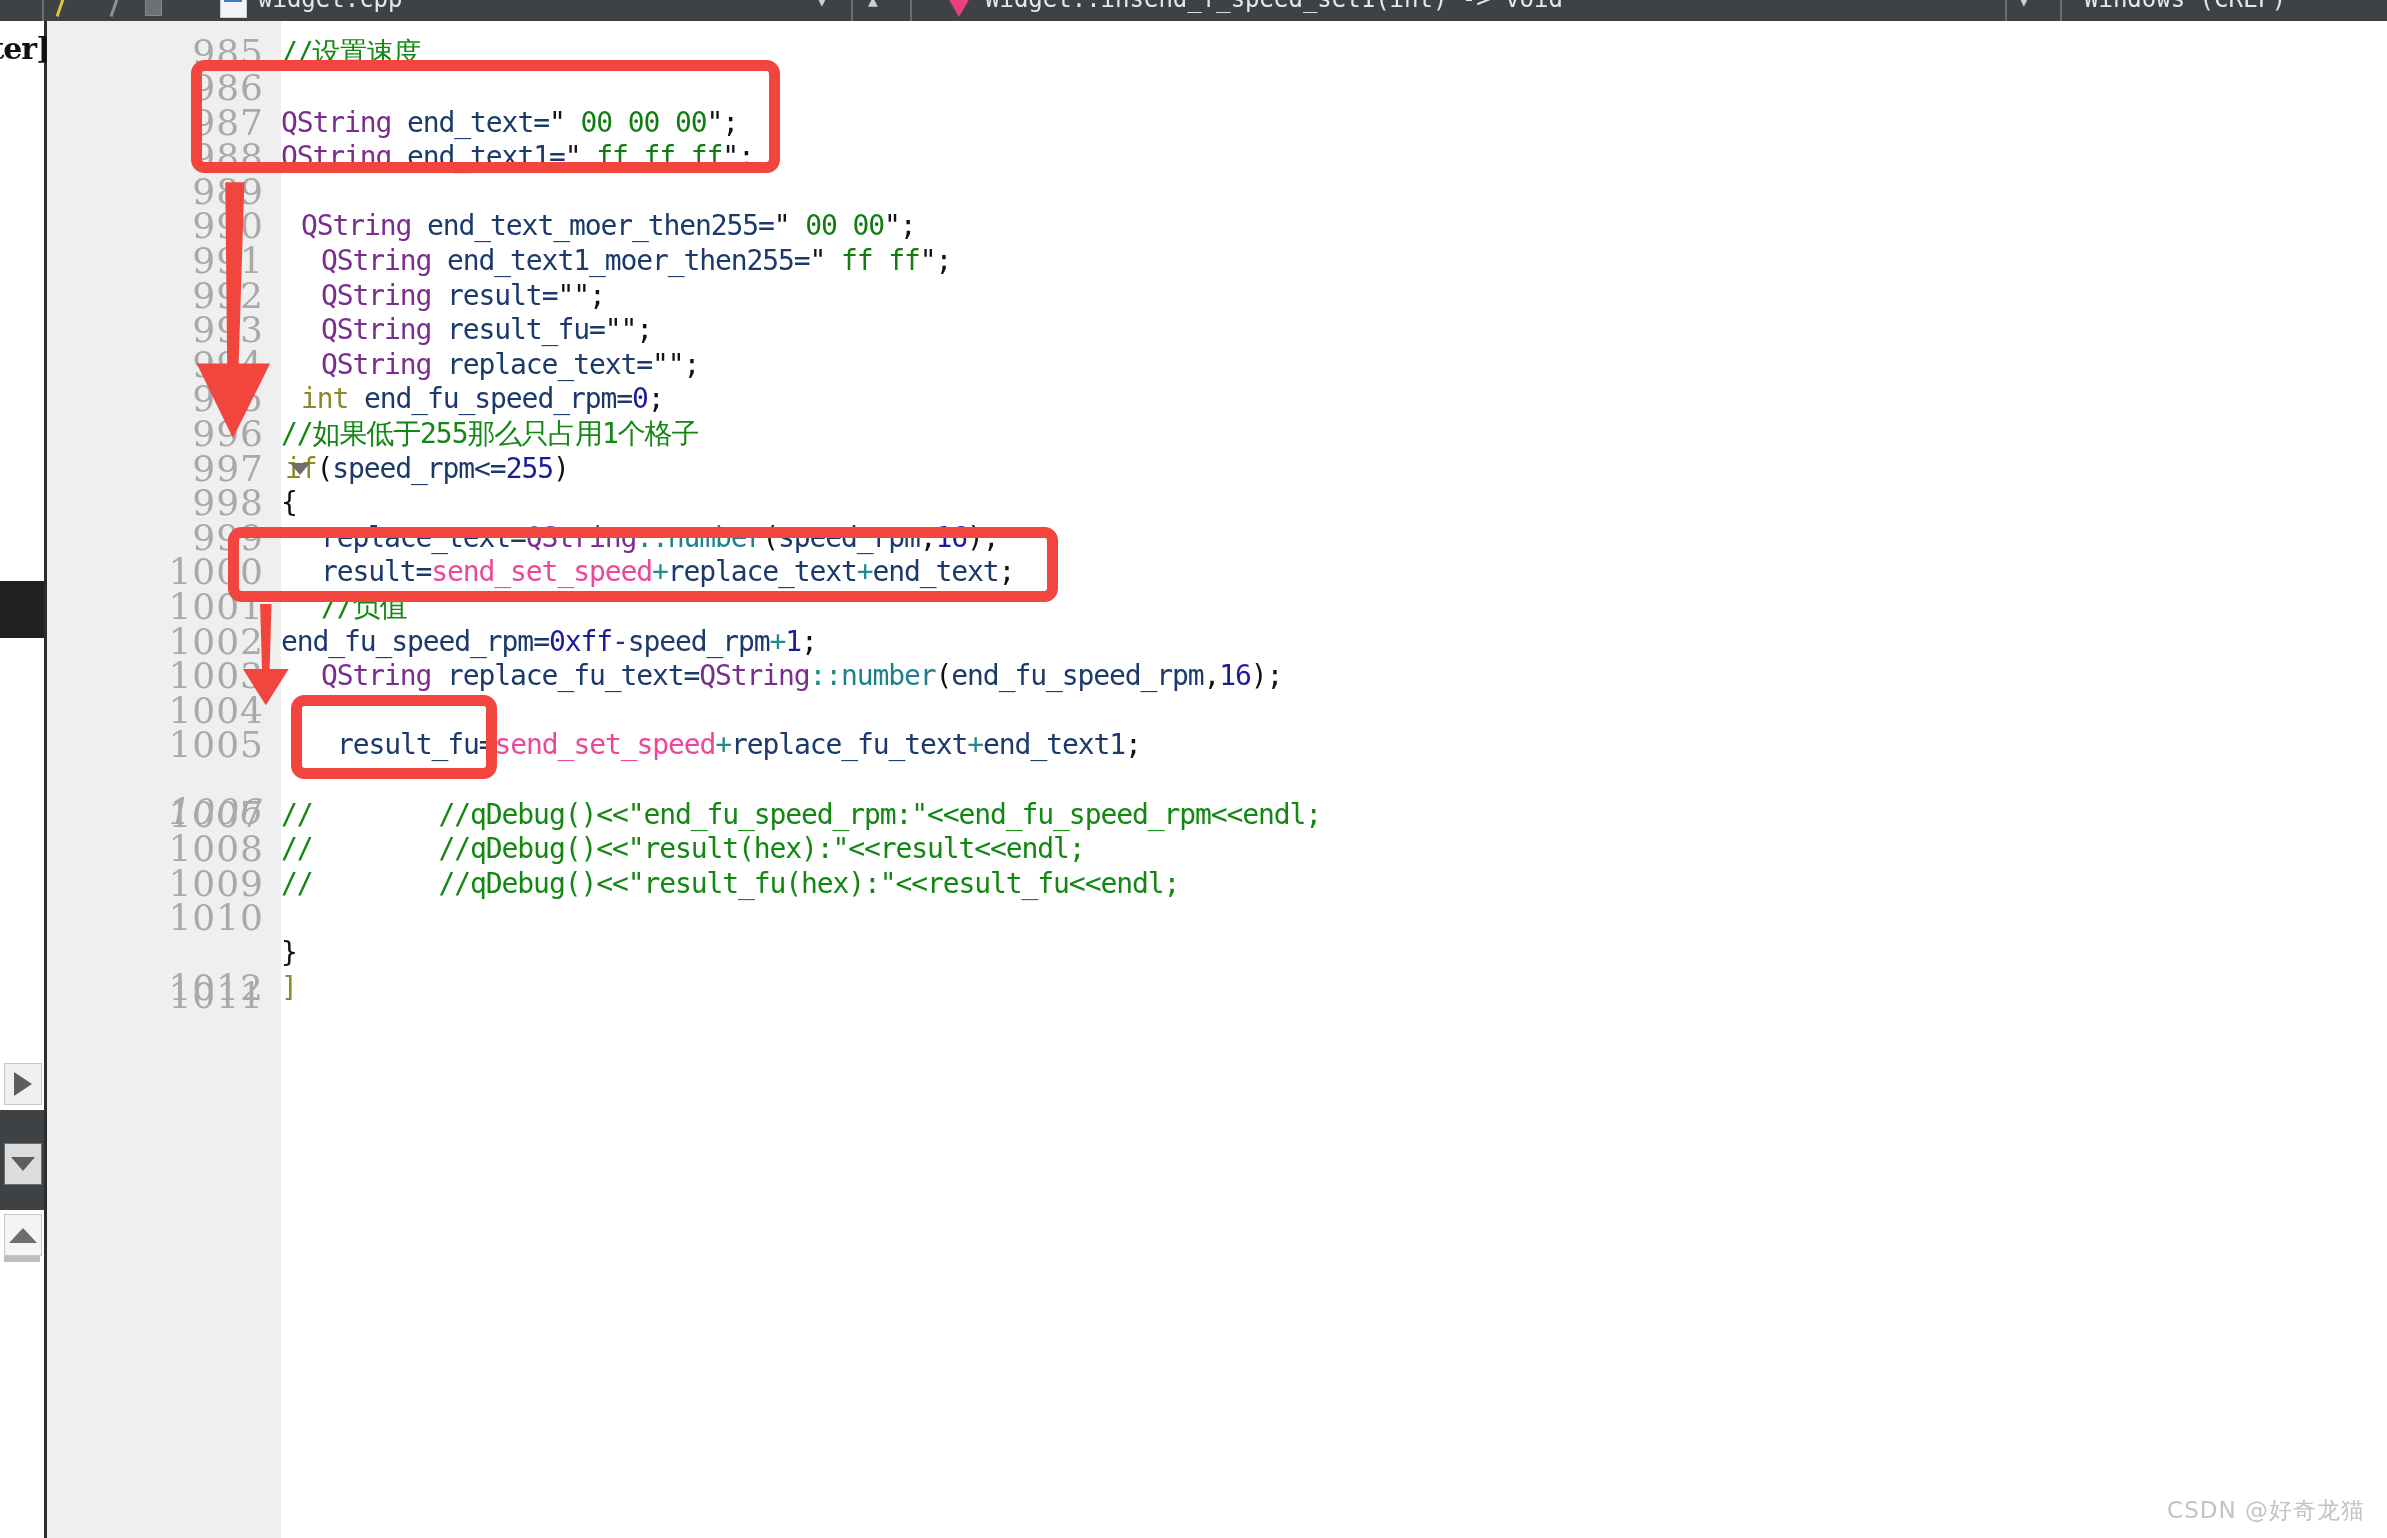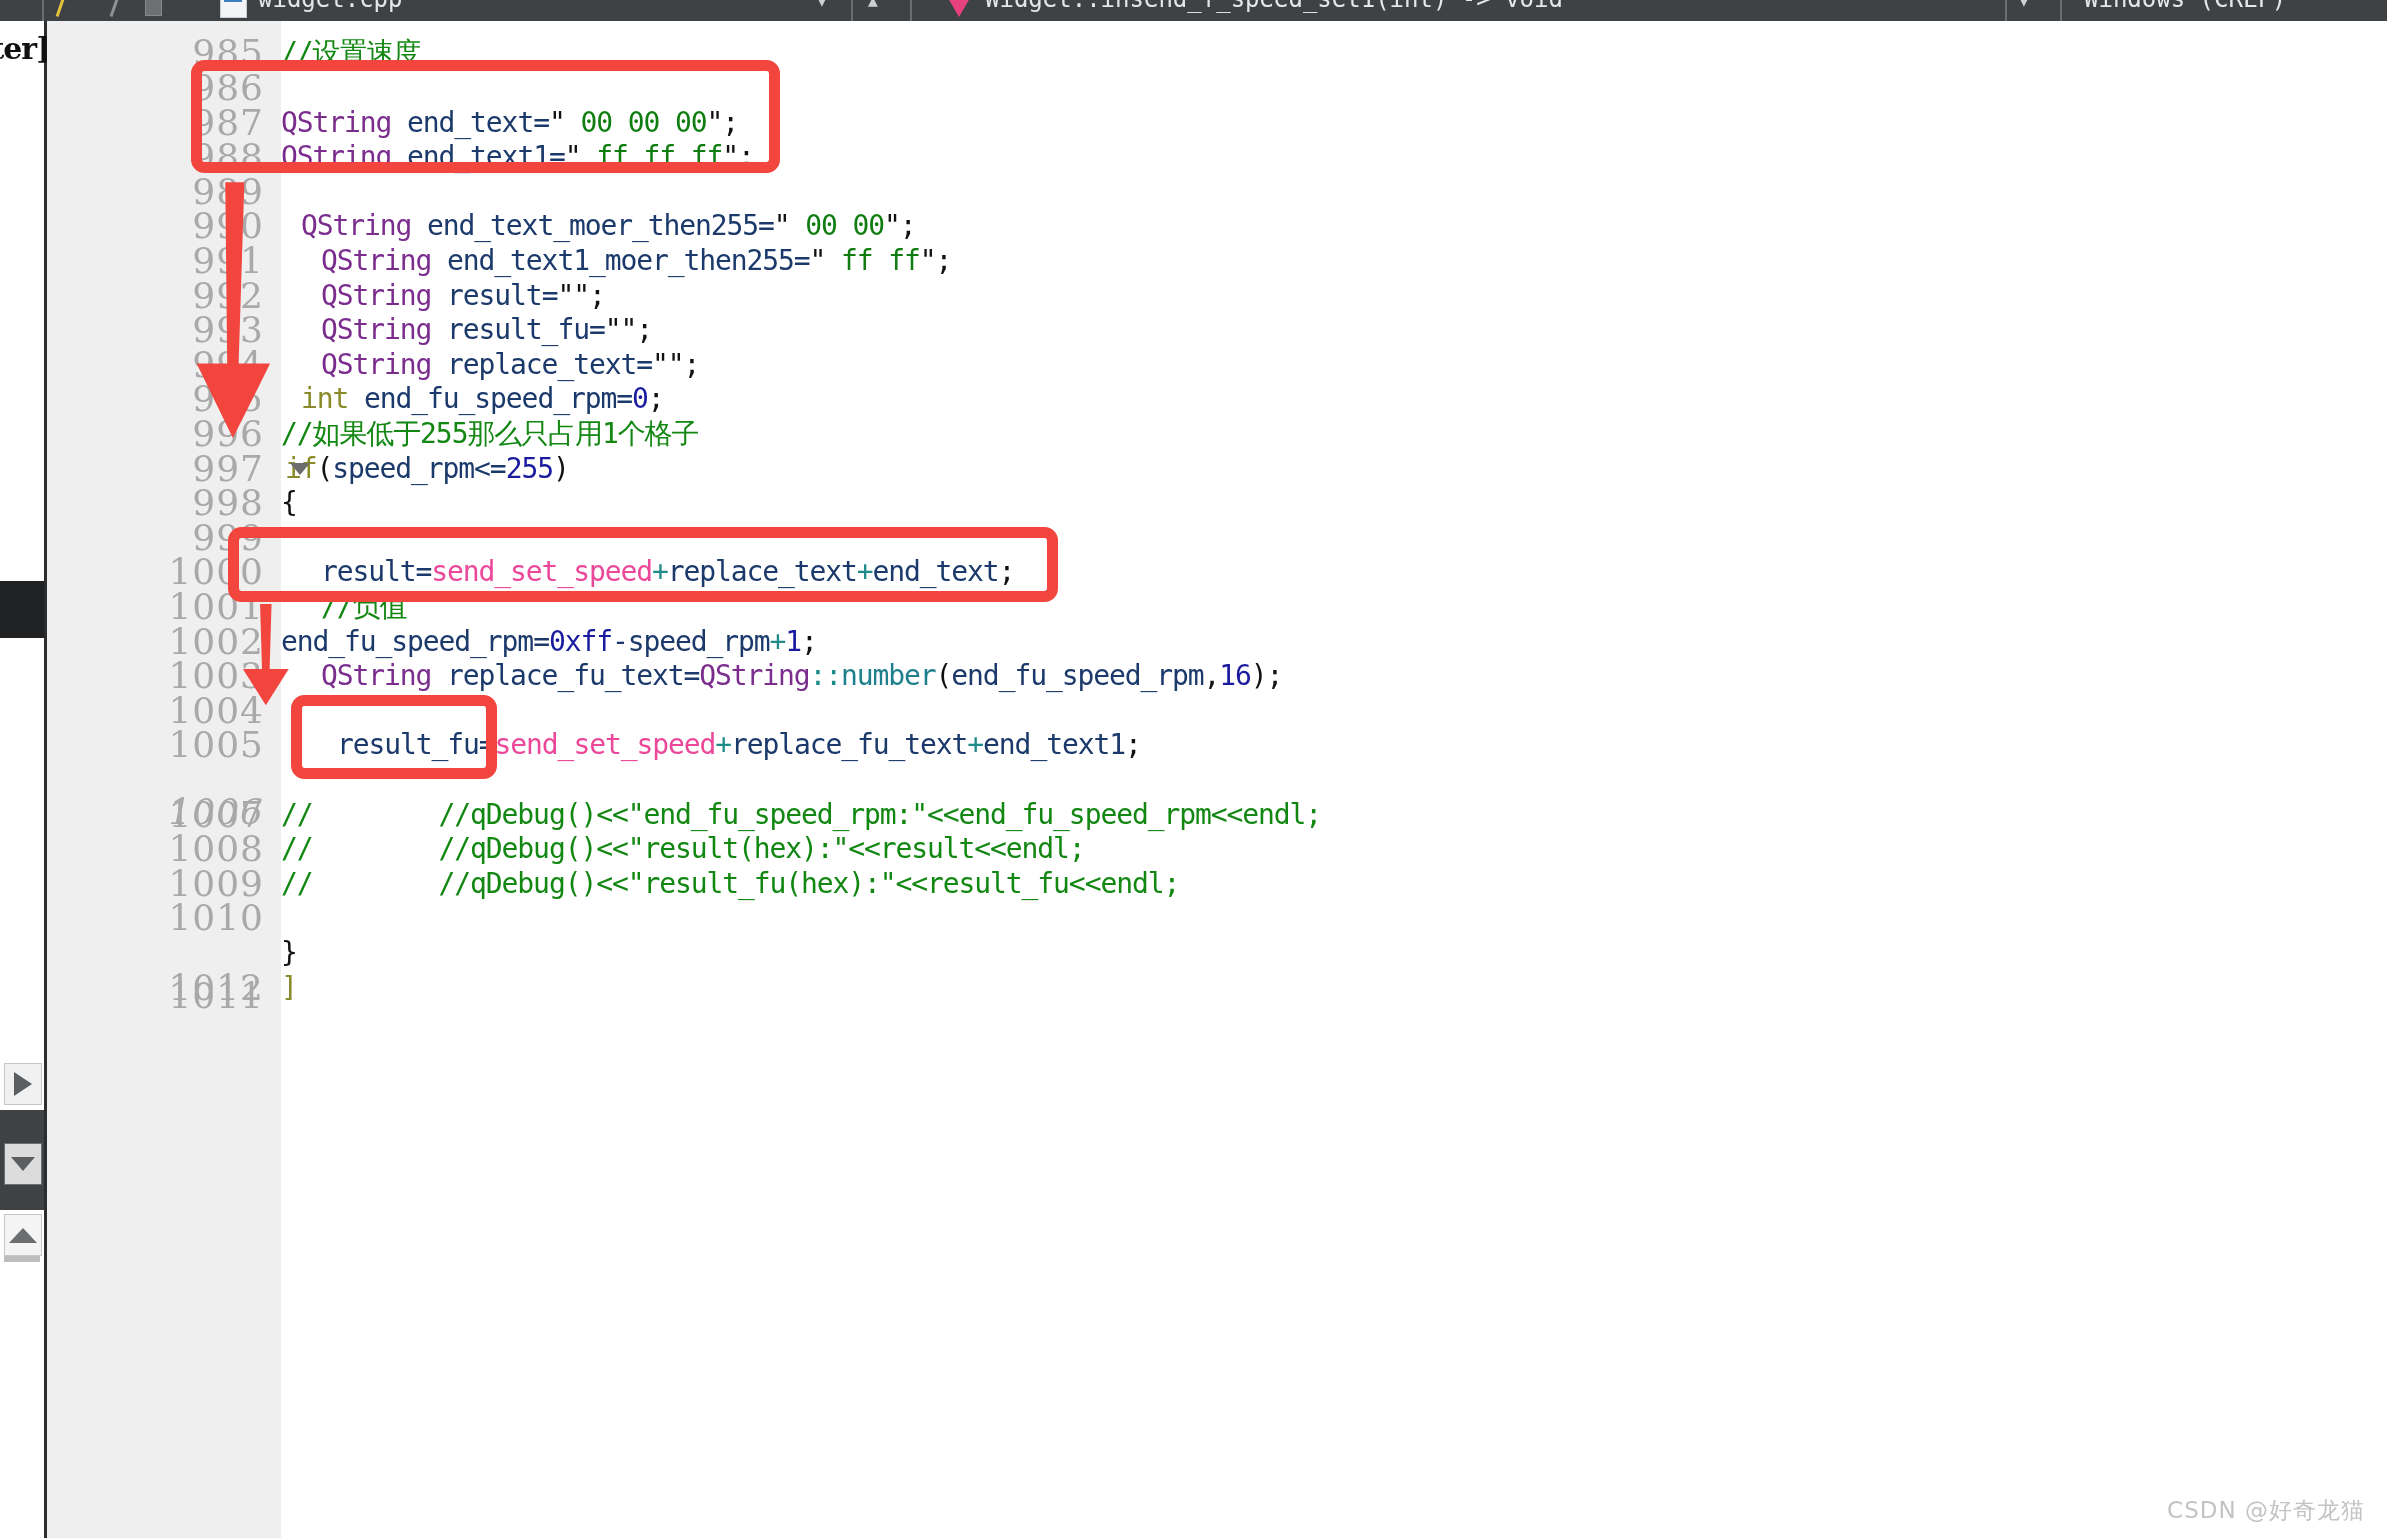--- a/index.html
+++ b/index.html
@@ -317,20 +317,21 @@
       <div class="code-line" style="top: 154px; padding-left: 0px;"></div>
       <div class="code-line" style="top: 188px; padding-left: 20px;"><span class="t-type">QString</span><span class="t-plain"> </span><span class="t-var">end_text_moer_then255</span><span class="t-op">=</span><span class="t-quote">"</span><span class="t-str"> 00 00</span><span class="t-quote">"</span><span class="t-plain">;</span></div>
       <div class="code-line" style="top: 223px; padding-left: 40px;"><span class="t-type">QString</span><span class="t-plain"> </span><span class="t-var">end_text1_moer_then255</span><span class="t-op">=</span><span class="t-quote">"</span><span class="t-str"> ff ff</span><span class="t-quote">"</span><span class="t-plain">;</span></div>
       <div class="code-line" style="top: 258px; padding-left: 40px;"><span class="t-type">QString</span><span class="t-plain"> </span><span class="t-var">result</span><span class="t-op">=</span><span class="t-quote">""</span><span class="t-plain">;</span></div>
       <div class="code-line" style="top: 292px; padding-left: 40px;"><span class="t-type">QString</span><span class="t-plain"> </span><span class="t-var">result_fu</span><span class="t-op">=</span><span class="t-quote">""</span><span class="t-plain">;</span></div>
       <div class="code-line" style="top: 327px; padding-left: 40px;"><span class="t-type">QString</span><span class="t-plain"> </span><span class="t-var">replace_text</span><span class="t-op">=</span><span class="t-quote">""</span><span class="t-plain">;</span></div>
       <div class="code-line" style="top: 361px; padding-left: 20px;"><span class="t-kw">int</span><span class="t-plain"> </span><span class="t-var">end_fu_speed_rpm</span><span class="t-op">=</span><span class="t-num">0</span><span class="t-plain">;</span></div>
       <div class="code-line" style="top: 396px; padding-left: 0px;"><span class="t-cmt">//如果低于255那么只占用1个格子</span></div>
       <div class="code-line" style="top: 431px; padding-left: 4px;"><span class="t-kw">if</span><span class="t-plain">(</span><span class="t-var">speed_rpm</span><span class="t-op">&lt;=</span><span class="t-num">255</span><span class="t-plain">)</span></div>
       <div class="code-line" style="top: 465px; padding-left: 0px;"><span class="t-plain">{</span></div>
+      <div class="code-line" style="top: 500px; padding-left: 40px;"><span class="t-var">replace_text</span><span class="t-op">=</span><span class="t-type">QString</span><span class="t-plus">::</span><span class="t-fn">number</span><span class="t-plain">(</span><span class="t-var">speed_rpm</span><span class="t-plain">,</span><span class="t-num">16</span><span class="t-plain">);</span></div>
       <div class="code-line" style="top: 534px; padding-left: 40px;"><span class="t-var">result</span><span class="t-op">=</span><span class="t-orange">send_set_speed</span><span class="t-plus">+</span><span class="t-var">replace_text</span><span class="t-plus">+</span><span class="t-var">end_text</span><span class="t-plain">;</span></div>
       <div class="code-line" style="top: 569px; padding-left: 40px;"><span class="t-cmt">//负值</span></div>
       <div class="code-line" style="top: 604px; "><span class="t-var">end_fu_speed_rpm</span><span class="t-op">=</span><span class="t-num">0xff</span><span class="t-op">-</span><span class="t-var">speed_rpm</span><span class="t-plus">+</span><span class="t-num">1</span><span class="t-plain">;</span></div>
       <div class="code-line" style="top: 638px; padding-left: 40px;"><span class="t-type">QString</span><span class="t-plain"> </span><span class="t-var">replace_fu_text</span><span class="t-op">=</span><span class="t-type">QString</span><span class="t-plus">::</span><span class="t-fn">number</span><span class="t-plain">(</span><span class="t-var">end_fu_speed_rpm</span><span class="t-plain">,</span><span class="t-num">16</span><span class="t-plain">);</span></div>
       <div class="code-line" style="top: 673px; padding-left: 0px;"></div>
       <div class="code-line" style="top: 707px; padding-left: 40px; margin-left: 16px;"><span class="t-var">result_fu</span><span class="t-op">=</span><span class="t-orange">send_set_speed</span><span class="t-plus">+</span><span class="t-var">replace_fu_text</span><span class="t-plus">+</span><span class="t-var">end_text1</span><span class="t-plain">;</span></div>
       <div class="code-line" style="top: 742px; padding-left: 0px;"></div>
       <div class="code-line" style="top: 777px; padding-left: 0px;"><span class="t-cmt">//        //qDebug()&lt;&lt;"end_fu_speed_rpm:"&lt;&lt;end_fu_speed_rpm&lt;&lt;endl;</span></div>
       <div class="code-line" style="top: 811px; padding-left: 0px;"><span class="t-cmt">//        //qDebug()&lt;&lt;"result(hex):"&lt;&lt;result&lt;&lt;endl;</span></div>
       <div class="code-line" style="top: 846px; padding-left: 0px;"><span class="t-cmt">//        //qDebug()&lt;&lt;"result_fu(hex):"&lt;&lt;result_fu&lt;&lt;endl;</span></div>

